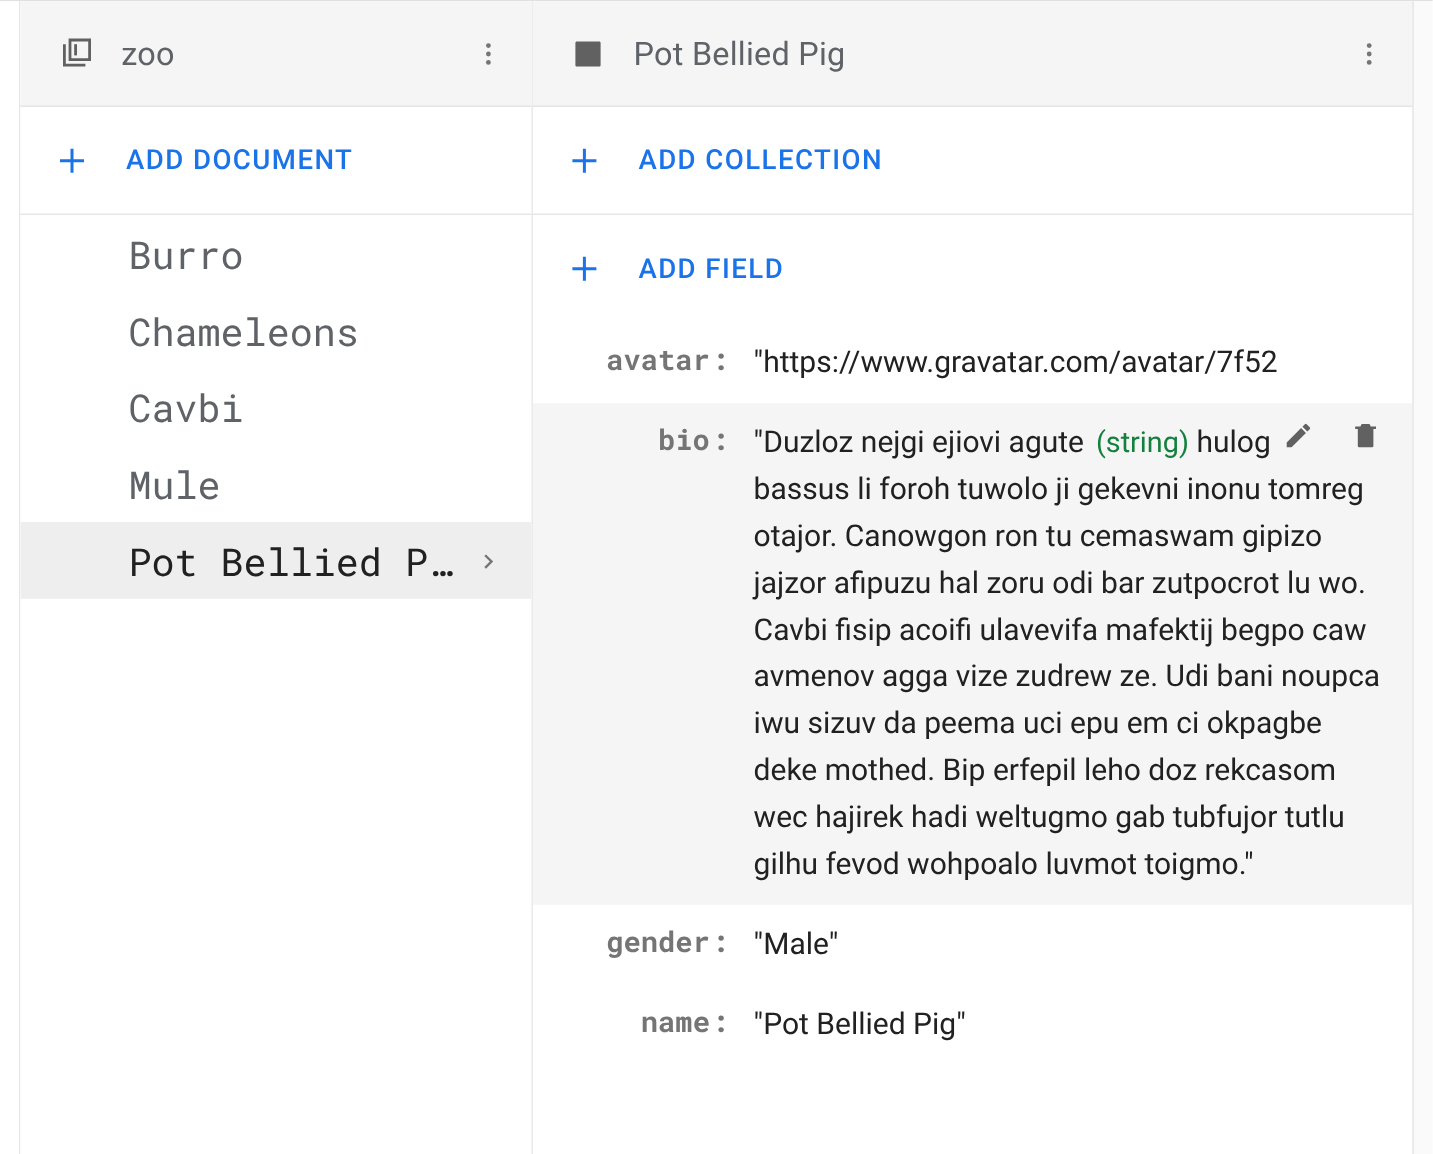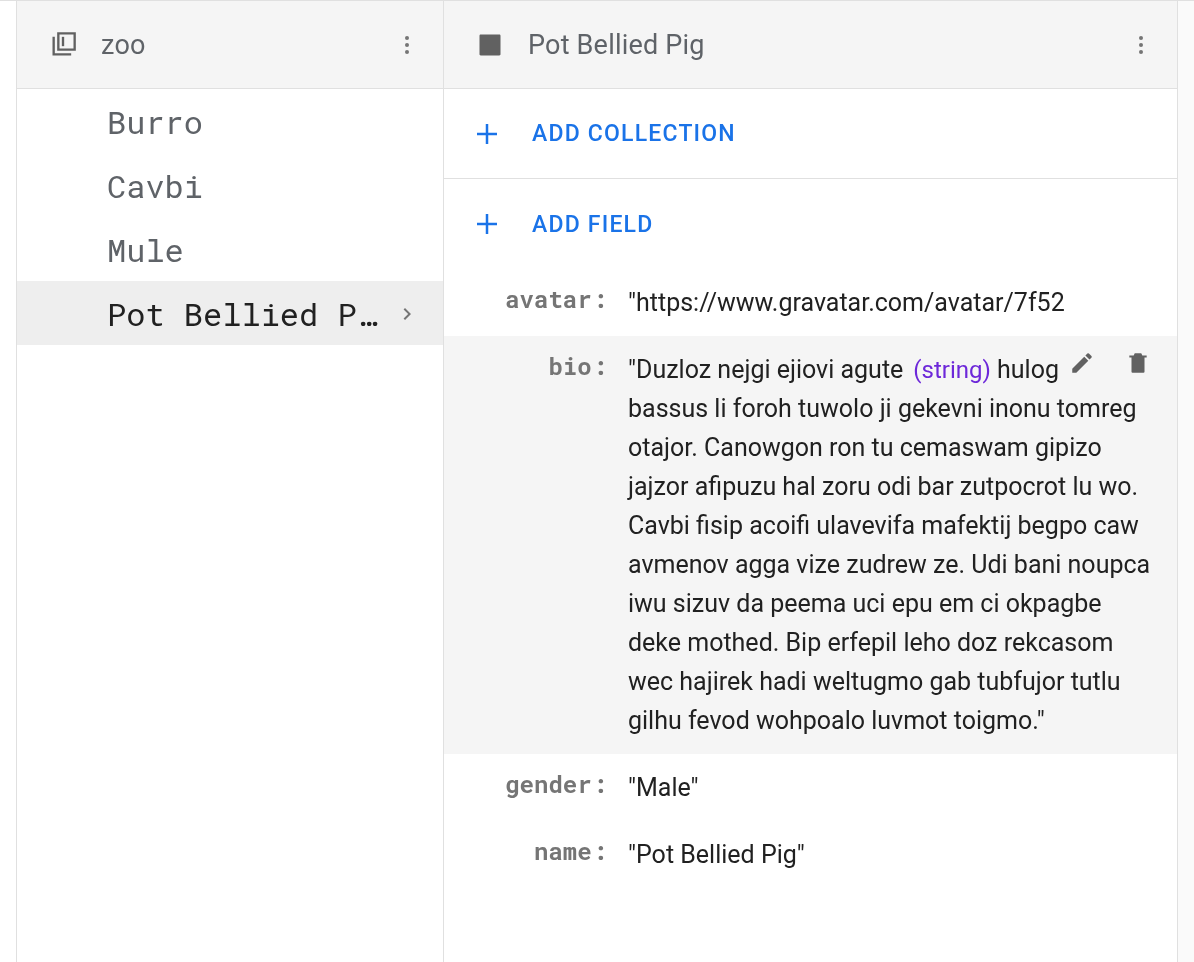--- a/index.html
+++ b/index.html
@@ -144,21 +144,21 @@
     line-height: 1.56;
     min-width: 0;
     overflow: hidden;
     padding-left: 14px;
   }
   .field-val-nowrap {
     white-space: nowrap;
     overflow: hidden;
   }
   .type-hint {
-    color: #6d28d9;
+    color: #15803d;
     font-size: 24px;
     margin-left: 4px;
   }
   .row-actions {
     position: absolute;
     right: 24px;
     top: 12px;
     display: flex;
     gap: 26px;
     align-items: center;
@@ -197,25 +197,37 @@
       <span class="hdr-title">zoo</span>
       <span class="hdr-menu">
         <svg width="24" height="24" viewBox="0 0 24 24" fill="#757575">
             <circle cx="12" cy="5" r="2"></circle>
             <circle cx="12" cy="12" r="2"></circle>
             <circle cx="12" cy="19" r="2"></circle>
           </svg>
       </span>
     </div>
 
+    <div class="action-row">
+      <span class="plus-icon">
+        <svg width="30" height="30" viewBox="0 0 24 24" fill="none" stroke="#1a73e8" stroke-width="2">
+            <line x1="12" y1="4" x2="12" y2="20"></line>
+            <line x1="4" y1="12" x2="20" y2="12"></line>
+          </svg>
+      </span>
+      <span class="action-label">ADD DOCUMENT</span>
+    </div>
 
     <div class="doc-list">
 
     <div class="doc-item">
           <span class="doc-item-label">Burro</span>
+        </div>
+        <div class="doc-item">
+          <span class="doc-item-label">Chameleons</span>
         </div>
         <div class="doc-item">
           <span class="doc-item-label">Cavbi</span>
         </div>
         <div class="doc-item">
           <span class="doc-item-label">Mule</span>
         </div>
         <div class="doc-item selected">
           <span class="doc-item-label">Pot Bellied Pig</span>
           <span class="chevron"><svg width="24" height="24" viewBox="0 0 24 24" fill="#757575">

